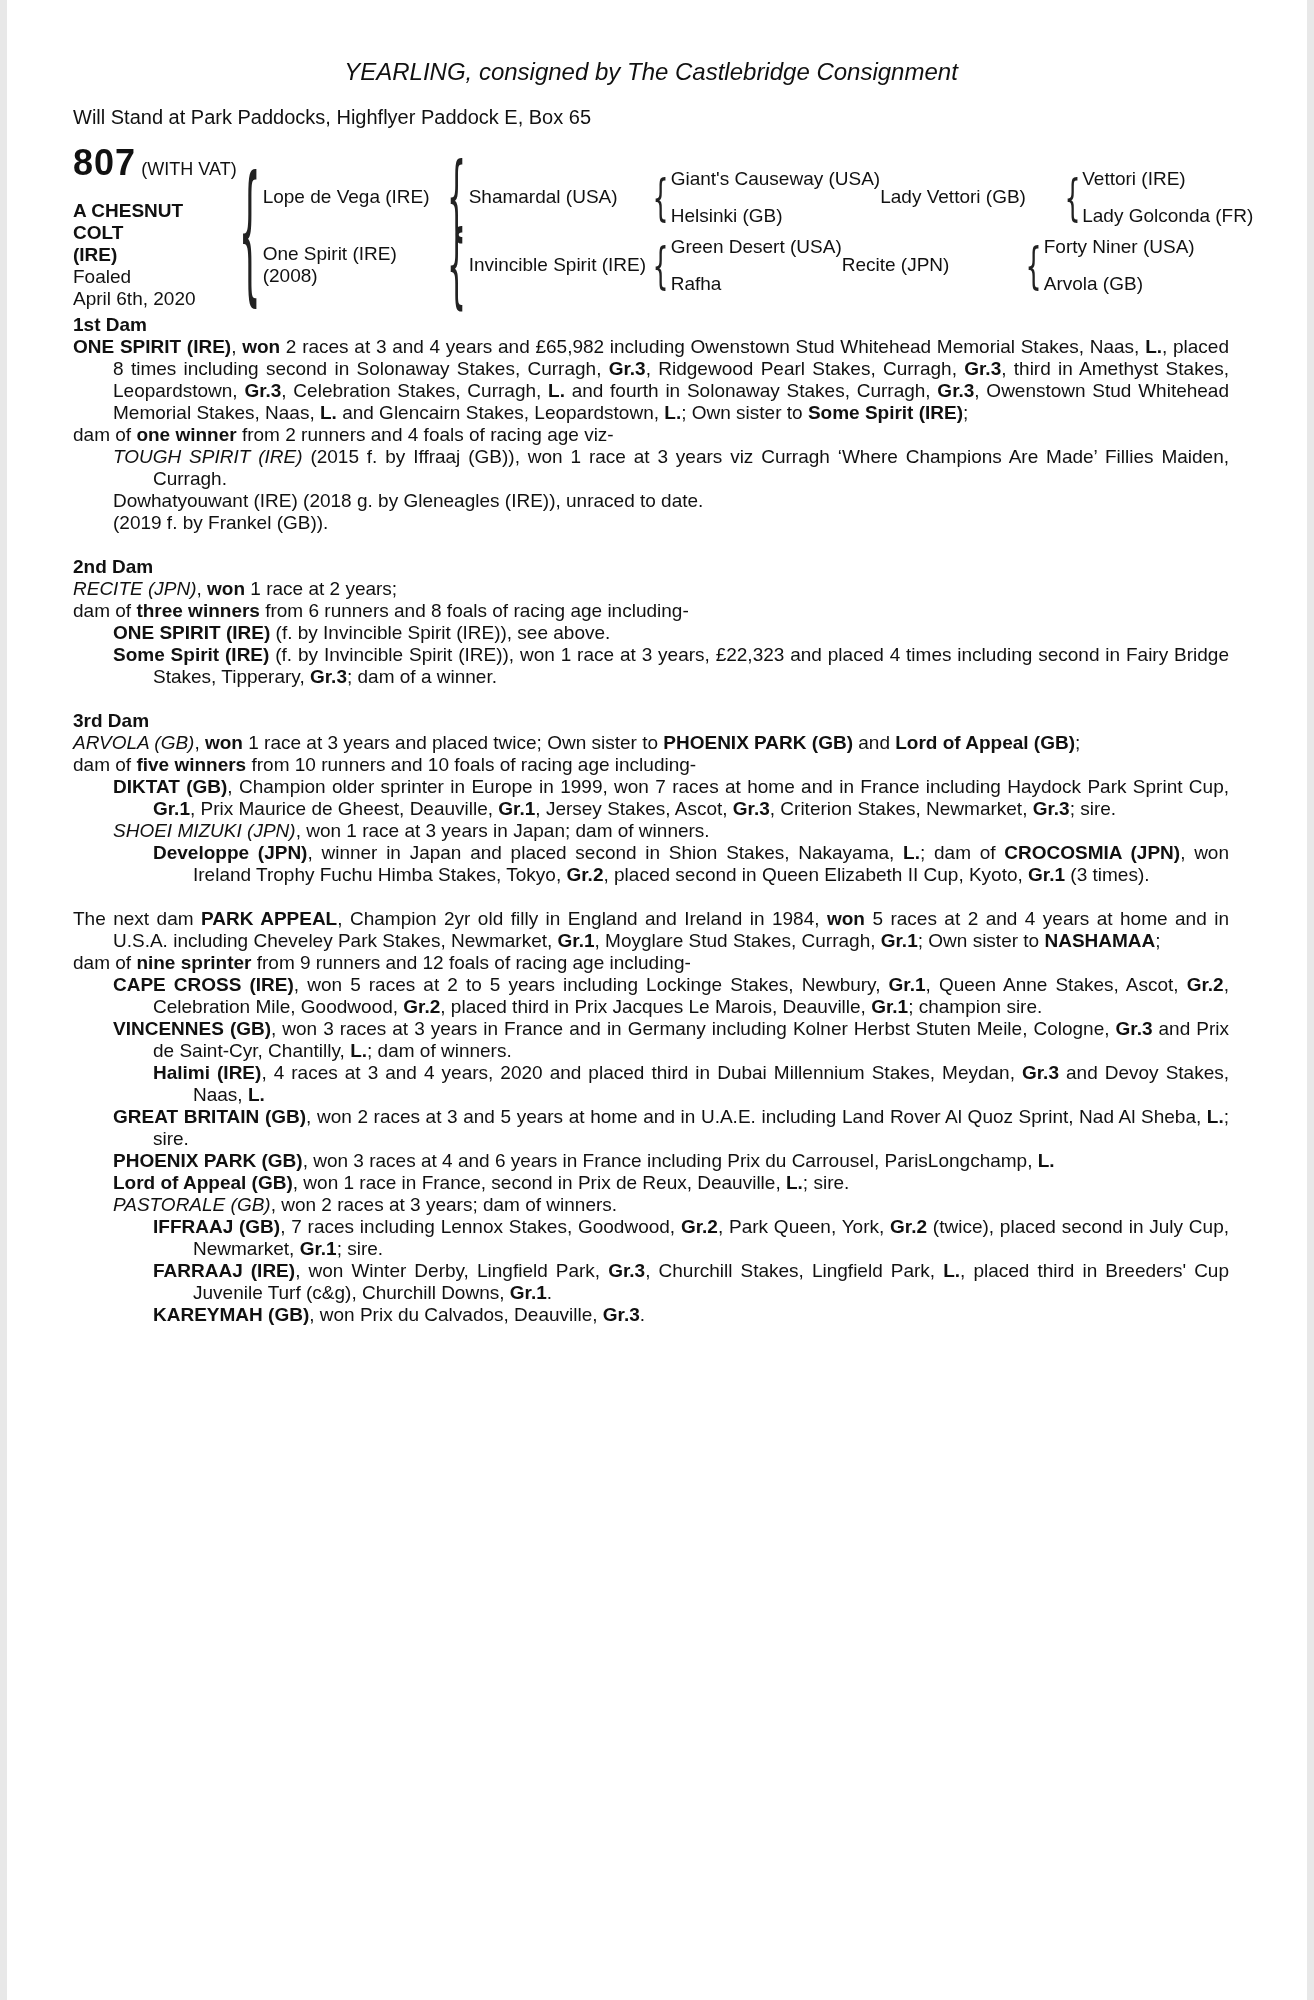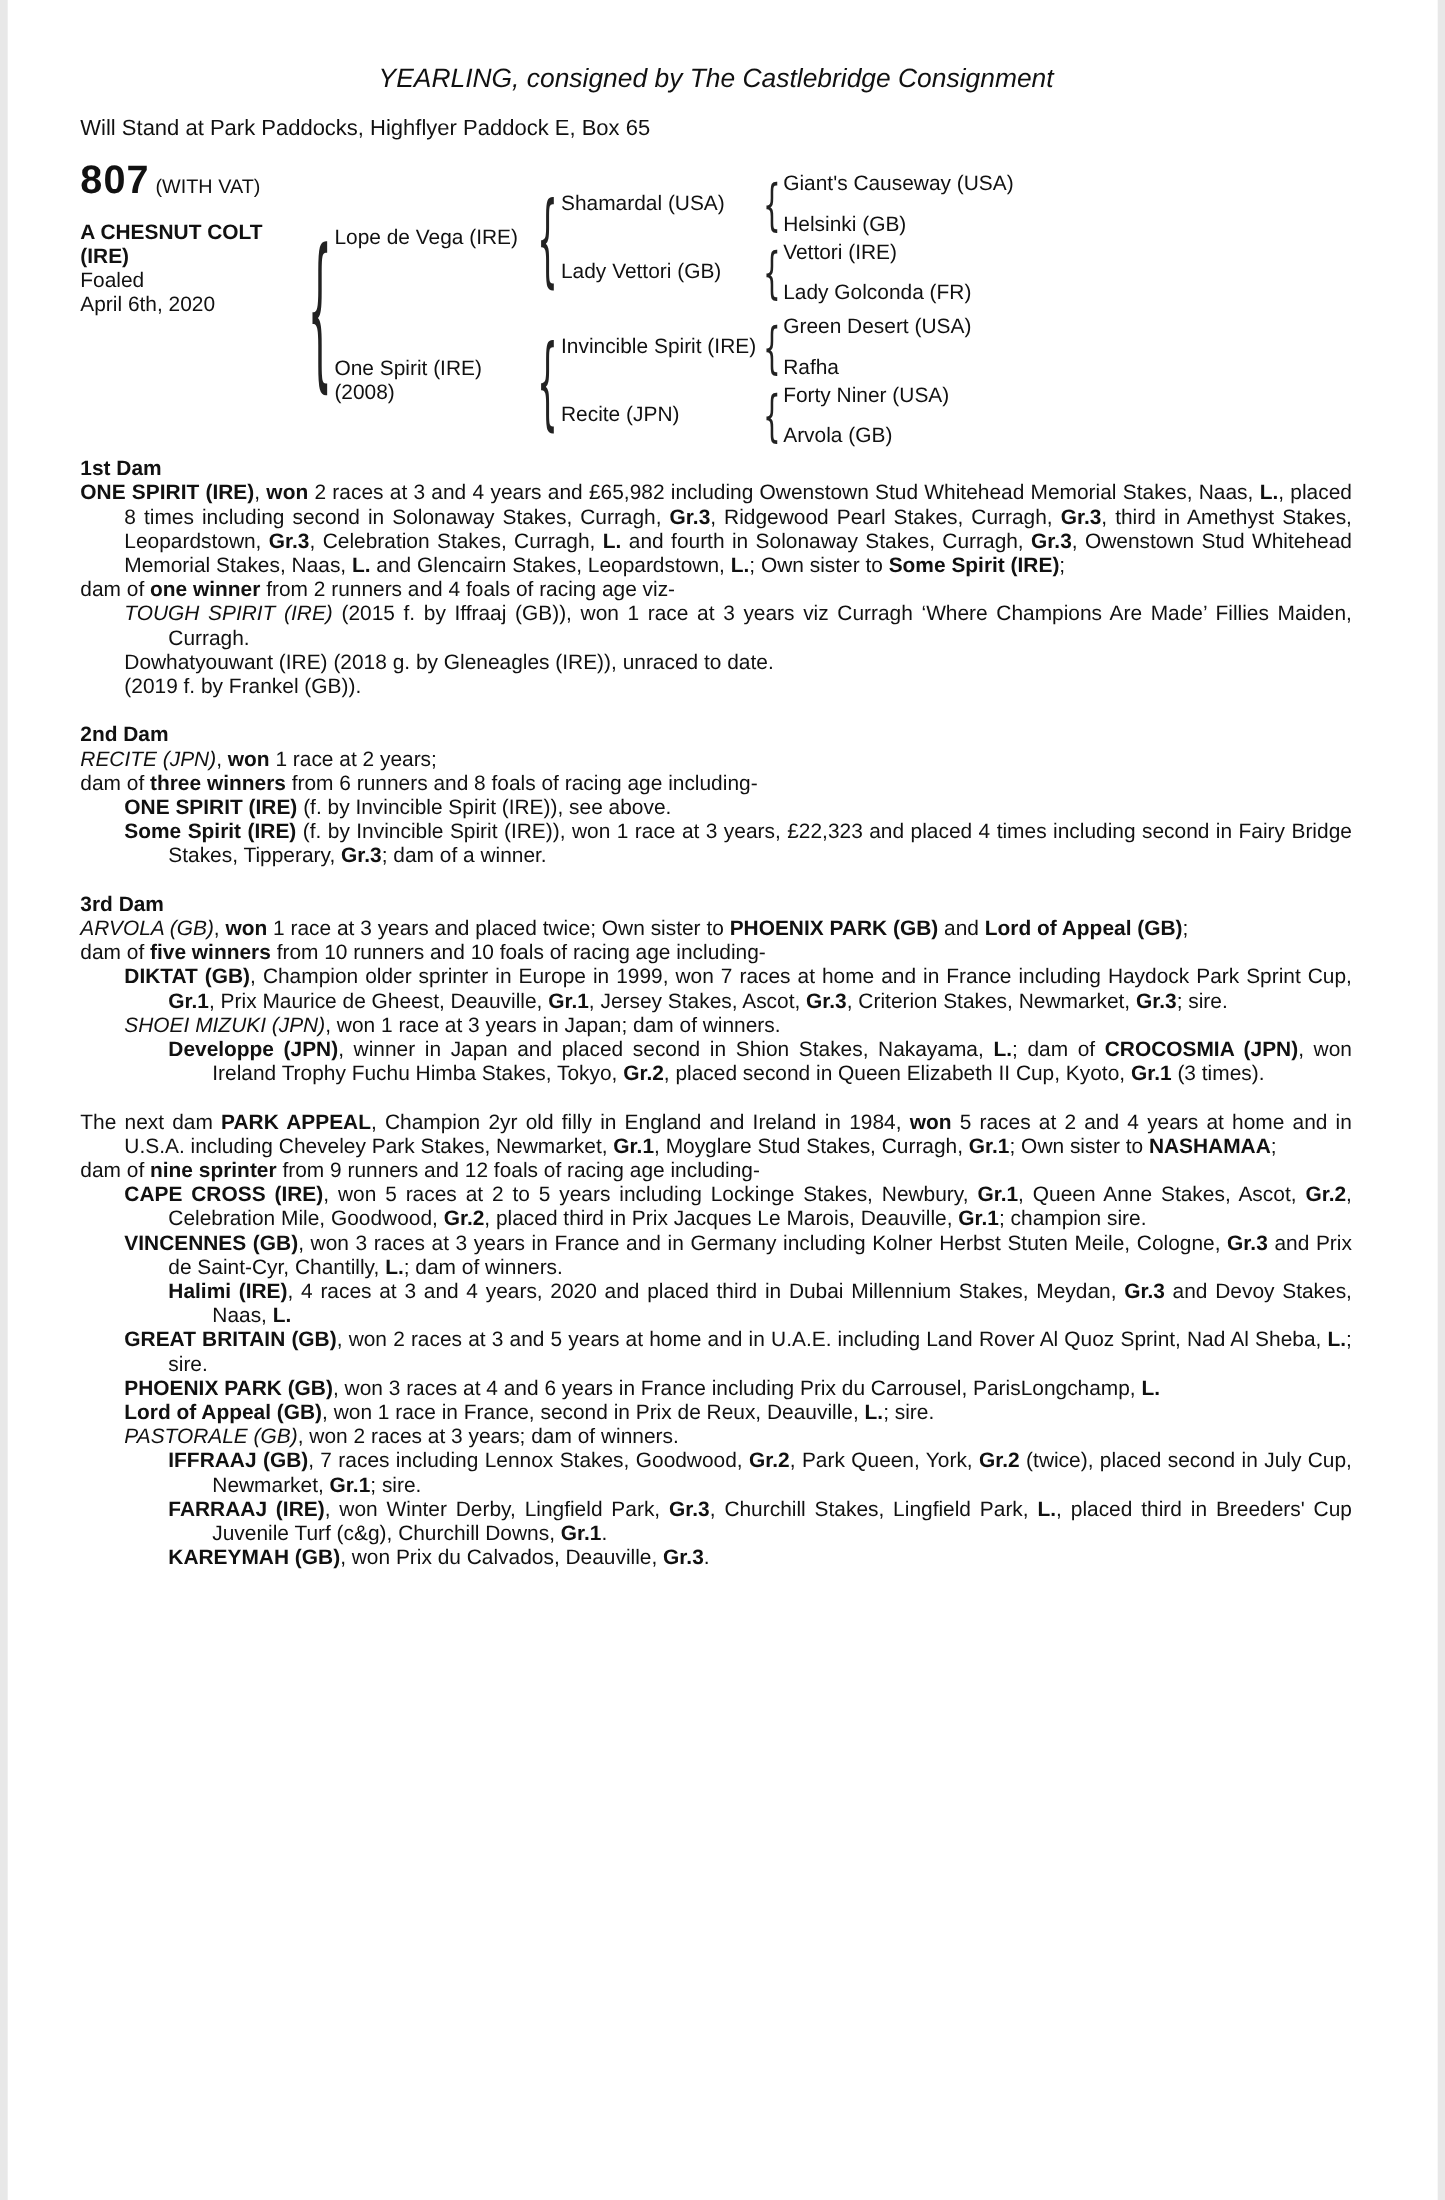--- a/index.html
+++ b/index.html
@@ -35,21 +35,21 @@
   .brace-big { width:26px; }
   .brace-big > span { font-size:46px; transform:scale(0.75, 3.3); }
   .brace-mid { width:24px; }
   .brace-mid > span { font-size:46px; transform:scale(0.65, 2.0); }
   .brace-sm { width:20px; }
   .brace-sm > span { font-size:46px; transform:scale(0.55, 1.1); }
 
   .halves { display:flex; flex-direction:column; }
   .half { display:flex; align-items:center; margin:3px 0; }
   .g1name { width:182px; line-height:22px; }
-  .g2col { display:flex; flex-direction:column; }
+  .g2col { display:flex; flex-direction:row; }
   .g2block { display:flex; align-items:center; margin:2px 0; }
   .g2name { width:182px; line-height:22px; }
   .g3col { display:flex; flex-direction:column;gap:16px; }
   .g3col > div { line-height:21px; white-space:nowrap; }
 
   
   .nominations { margin:8px 0 16px 212px; font-weight:bold; }
   .nominations .nom2 { margin-left:62px; }
 
   

